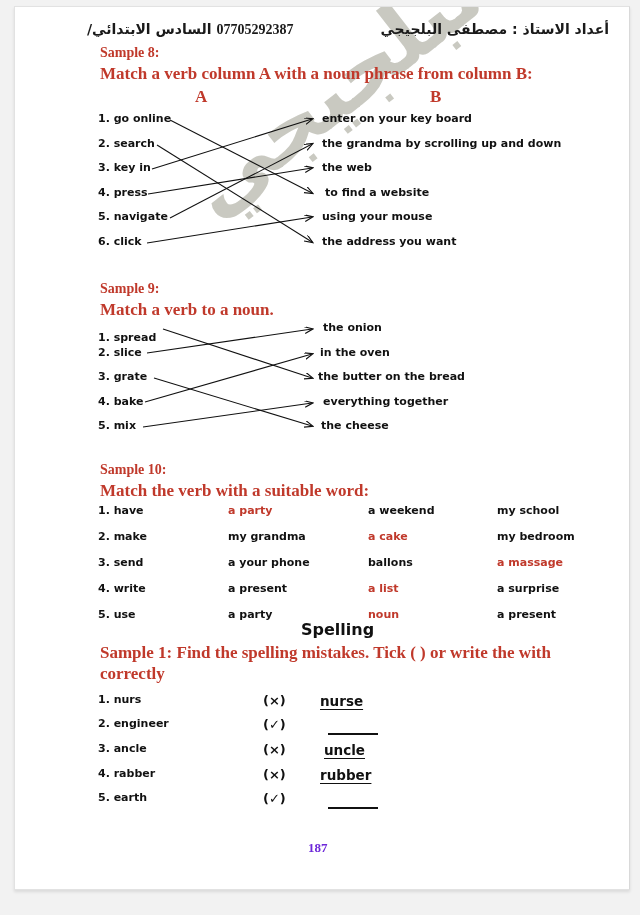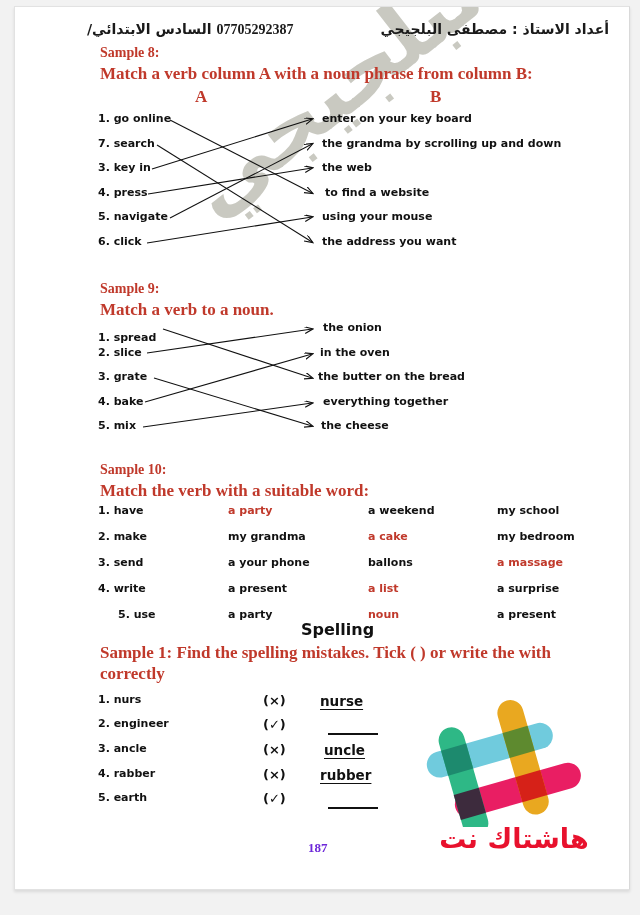--- a/index.html
+++ b/index.html
@@ -160,21 +160,21 @@
         <span class="phone">07705292387</span>
         <span>السادس الابتدائي/</span>
       </div>
 
       <div class="sample-title" style="left:85px; top:38px;">Sample 8:</div>
       <div class="sample-sub" style="left:85px; top:57px;">Match a verb column A with a noun phrase from column B:</div>
       <div class="col-letter" style="left:180px; top:80px;">A</div>
       <div class="col-letter" style="left:415px; top:80px;">B</div>
 
       <div class="item" style="left:83px; top:105px;">1. go online</div>
-      <div class="item" style="left:83px; top:130px;">7. search</div>
+      <div class="item" style="left:83px; top:130px;">2. search</div>
       <div class="item" style="left:83px; top:154px;">3. key in</div>
       <div class="item" style="left:83px; top:179px;">4. press</div>
       <div class="item" style="left:83px; top:203px;">5. navigate</div>
       <div class="item" style="left:83px; top:228px;">6. click</div>
 
       <div class="item" style="left:307px; top:105px;">enter on your key board</div>
       <div class="item" style="left:307px; top:130px;">the grandma by scrolling up and down</div>
       <div class="item" style="left:307px; top:154px;">the web</div>
       <div class="item" style="left:310px; top:179px;">to find a website</div>
       <div class="item" style="left:307px; top:203px;">using your mouse</div>
@@ -236,21 +236,21 @@
       <div class="item" style="left:83px;  top:549px;">3. send</div>
       <div class="item" style="left:213px; top:549px;">a your phone</div>
       <div class="item" style="left:353px; top:549px;">ballons</div>
       <div class="item item-r" style="left:482px; top:549px;">a massage</div>
 
       <div class="item" style="left:83px;  top:575px;">4. write</div>
       <div class="item" style="left:213px; top:575px;">a present</div>
       <div class="item item-r" style="left:353px; top:575px;">a list</div>
       <div class="item" style="left:482px; top:575px;">a surprise</div>
 
-      <div class="item" style="left:83px;  top:601px;margin-left:20px;">5. use</div>
+      <div class="item" style="left:83px;  top:601px;">5. use</div>
       <div class="item" style="left:213px; top:601px;">a party</div>
       <div class="item item-r" style="left:353px; top:601px;">noun</div>
       <div class="item" style="left:482px; top:601px;">a present</div>
 
       <div class="spelling-head" style="left:286px; top:613px;">Spelling</div>
       <div class="sample-sub" style="left:85px; top:636px;">
         <span>Sample 1:</span>
         <span>Find the spelling mistakes. Tick ( ) or write the with</span>
       </div>
       <div class="sample-sub" style="left:85px; top:657px;">correctly</div>
@@ -270,34 +270,16 @@
       <div class="item" style="left:83px; top:760px;">4. rabber</div>
       <div class="mark" style="left:248px; top:760px;">(×)</div>
       <div class="answer" style="left:305px; top:760px;">rubber</div>
 
       <div class="item" style="left:83px; top:784px;">5. earth</div>
       <div class="mark" style="left:248px; top:784px;">(✓)</div>
       <div class="blank" style="left:313px; top:800px; width:50px;"></div>
 
       <div class="pageno" style="left:293px; top:833px;">187</div>
 
-      <div id="logo-wrap">
-        <svg id="hash" width="190" height="130" viewBox="0 0 190 130">
-          <g transform="rotate(-16 95 65)">
-
-            <rect x="10" y="34" width="130" height="26" rx="13" fill="#70cbdd"></rect>
-            <rect x="26" y="80" width="130" height="26" rx="13" fill="#e91e63"></rect>
-
-            <rect x="28" y="14" width="26" height="112" rx="13" fill="#2eb886"></rect>
-            <rect x="92" y="4" width="26" height="118" rx="13" fill="#e9a820"></rect>
-
-            <rect x="28" y="34" width="26" height="26" fill="#1d8a6e"></rect>
-            <rect x="92" y="34" width="26" height="26" fill="#5e8a2f"></rect>
-            <rect x="28" y="80" width="26" height="26" fill="#3d2b3d"></rect>
-            <rect x="92" y="80" width="26" height="26" fill="#d62118"></rect>
-          </g>
-        </svg>
-        <div class="logo-text">هاشتاك نت</div>
-      </div>
 
     </div>
   </div>
 </div>
 
 </body></html>

